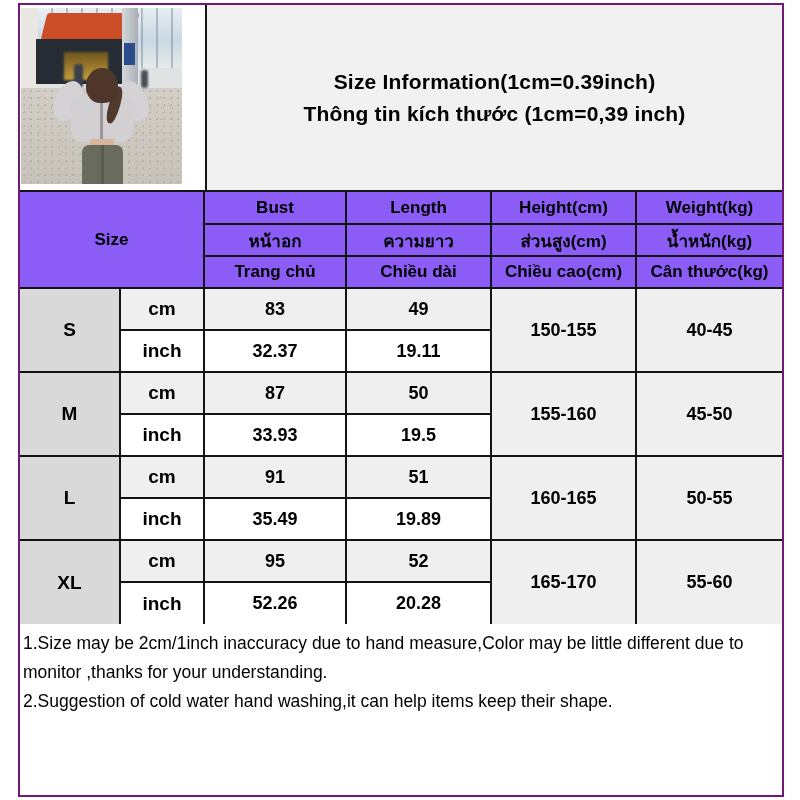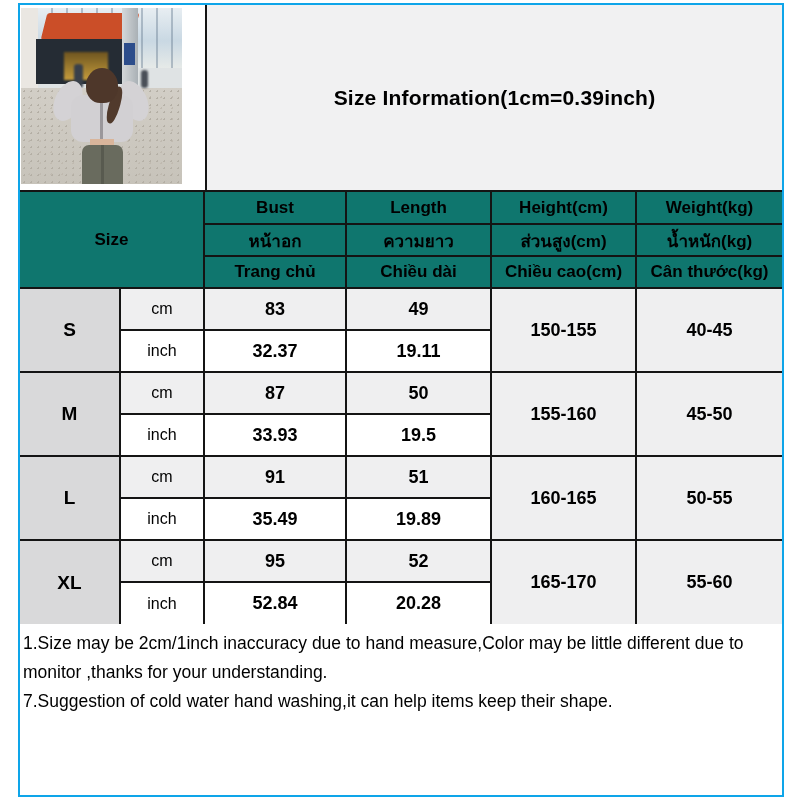--- a/index.html
+++ b/index.html
@@ -1,19 +1,19 @@
 <!DOCTYPE html>
 <html><head>
 <meta charset="utf-8">
 <style>
   * { margin:0; padding:0; box-sizing:border-box; }
   html,body { width:800px; height:800px; background:#ffffff; font-family:"Liberation Sans", sans-serif; color:#000; }
   .frame {
     position:absolute; left:18px; top:3px; width:766px; height:794px;
-    border:2px solid #0ea5e9; background:#ffffff;
+    border:2px solid #701a75; background:#ffffff;
   }
   
   .top-row { display:flex; height:187px; border-bottom:2px solid #141414; }
   .photo-cell { width:187px; min-width:187px; border-right:2px solid #141414; background:#fff; position:relative; }
   .title-cell { flex:1; background:#f1f1f2; display:flex; flex-direction:column; justify-content:center; align-items:center; gap:7px; }
   .title-line { font-weight:bold; font-size:21px; line-height:25px; text-align:center; letter-spacing:0.2px; }
 
   
   .photo { position:absolute; left:1px; top:3px; width:161px; height:176px; overflow:hidden; background:#dfe3e4; }
   .photo div { position:absolute; }
@@ -46,25 +46,25 @@
   .ph-jacket { left:12px; top:27px; width:62px; height:47px; background:#d2d0d3; border-radius:12px; }
   .ph-zip { left:41px; top:34px; width:3px; height:40px; background:#9a979b; }
   .ph-waist { left:31px; top:71px; width:24px; height:7px; background:#d9b59b; }
   .ph-legs { left:23px; top:77px; width:41px; height:39px; border-radius:7px 7px 0 0;
     background:linear-gradient(90deg,#696b5e 0 47%, #585a4f 47% 53%, #696b5e 53% 100%); }
 
   
   table.size-table { border-collapse:collapse; border-style:hidden; table-layout:fixed; width:762px; }
   .size-table th, .size-table td { border:2px solid #141414; text-align:center; vertical-align:middle; padding:0; overflow:hidden; }
   .size-table thead tr { height:32px; }
-  .size-table thead th { background:#0f766e; font-size:17px; font-weight:bold; }
+  .size-table thead th { background:#8b5cf6; font-size:17px; font-weight:bold; }
   .size-table tbody tr { height:42px; }
   .corner-size { background:#d9d9da; font-size:30px; font-weight:bold; }
   .size-label { background:#d9d9da; font-size:19px; font-weight:bold; }
-  .unit-cell { font-weight:normal; font-size:16px; }
+  .unit-cell { font-weight:bold; font-size:19px; }
   .val { font-size:18px; font-weight:bold; }
   .shade { background:#efeff0; }
   .white { background:#ffffff;margin-left:20px; }
 
   
   .attention { padding:5px 4px 0 3px; font-size:17.5px; line-height:29px; }
 </style>
 </head>
 <body>
 
@@ -91,20 +91,21 @@
           <div class="ph-zip"></div>
           <div class="ph-waist"></div>
           <div class="ph-legs"></div>
           <div class="ph-tail"></div>
           <div class="ph-hair"></div>
         </div>
       </div>
     </div>
     <div class="title-cell">
       <div class="title-line">Size Information(1cm=0.39inch)</div>
+      <div class="title-line">Thông tin kích thước (1cm=0,39 inch)</div>
     </div>
   </div>
 
   <table class="size-table">
     <colgroup>
       <col style="width:100px">
         <col style="width:84px">
         <col style="width:142px">
       <col style="width:145px">
         <col style="width:145px">
@@ -178,24 +179,24 @@
       <tr>
         <td class="size-label" rowspan="2">XL</td>
         <td class="unit-cell shade">cm</td>
         <td class="val shade">95</td>
         <td class="val shade">52</td>
         <td class="val shade" rowspan="2">165-170</td>
         <td class="val shade" rowspan="2">55-60</td>
       </tr>
       <tr>
         <td class="unit-cell white">inch</td>
-        <td class="val white">52.84</td>
+        <td class="val white">52.26</td>
         <td class="val white">20.28</td>
       </tr>
     </tbody>
   </table>
 
   <div class="attention">
     <div>1.Size may be 2cm/1inch inaccuracy due to hand measure,Color may be little different due to monitor ,thanks for your understanding.</div>
-    <div>7.Suggestion of cold water hand washing,it can help items keep their shape.</div>
+    <div>2.Suggestion of cold water hand washing,it can help items keep their shape.</div>
   </div>
 
 </div>
 
 </body></html>

